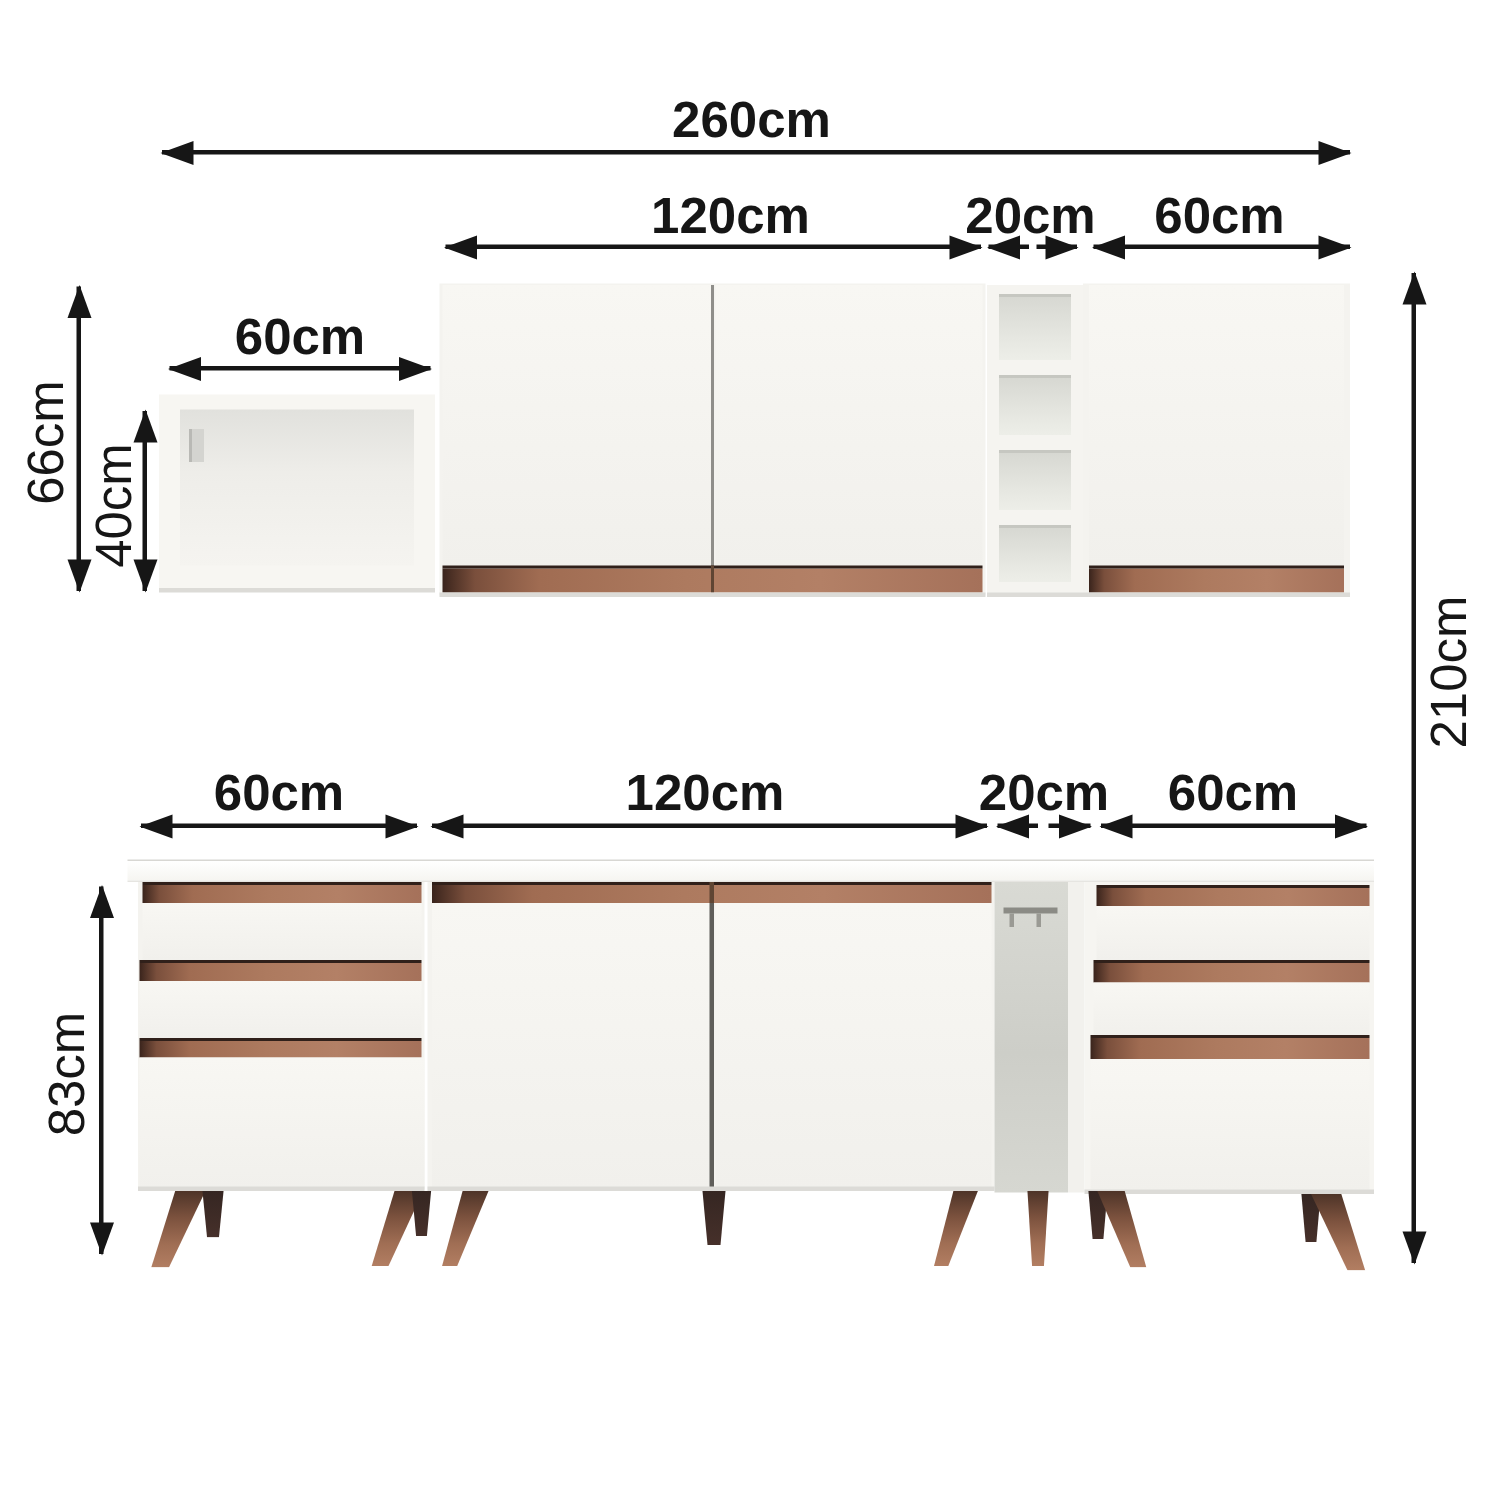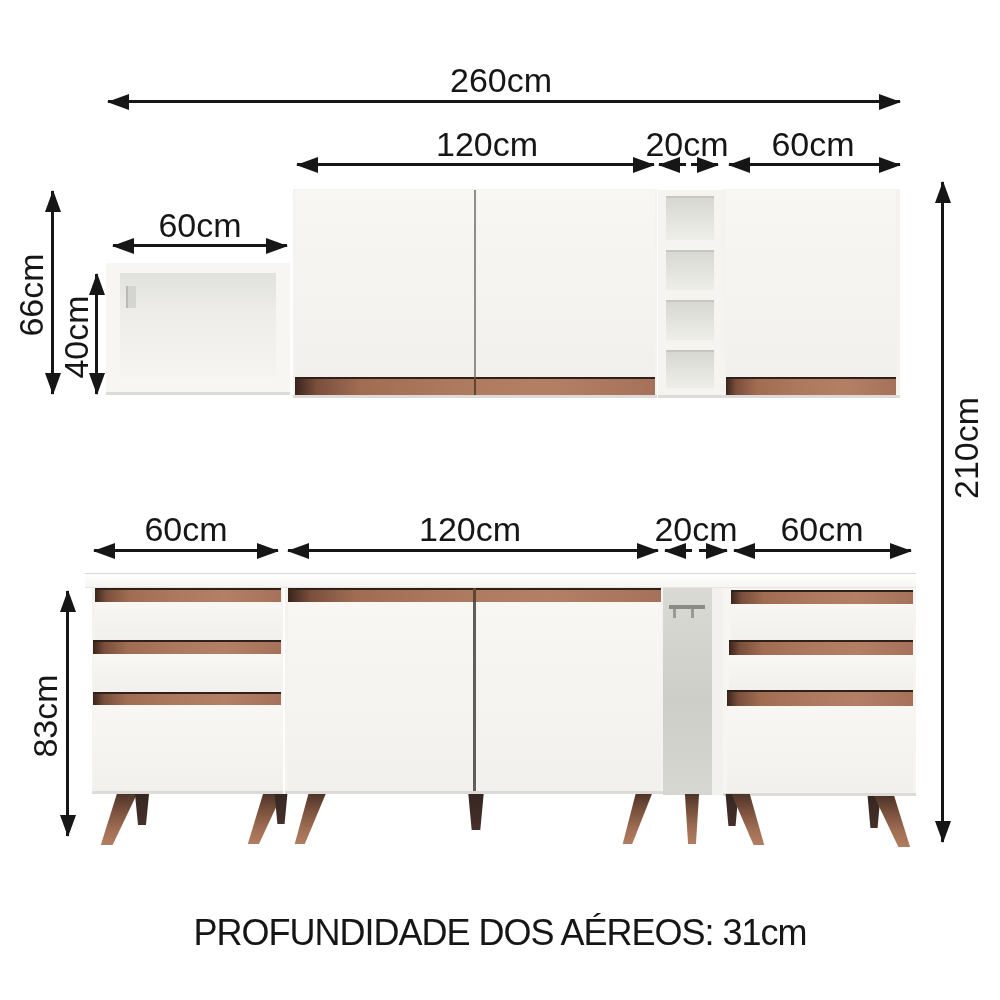--- a/index.html
+++ b/index.html
@@ -10,21 +10,21 @@
   
   .harrow{position:absolute;height:3px;background:var(--ink);}
   .varrow{position:absolute;width:3px;background:var(--ink);}
   .ah{position:absolute;width:0;height:0;}
   .ah-l{left:0;top:50%;transform:translate(-1px,-50%);border-top:8px solid transparent;border-bottom:8px solid transparent;border-right:22px solid var(--ink);}
   .ah-r{right:0;top:50%;transform:translate(1px,-50%);border-top:8px solid transparent;border-bottom:8px solid transparent;border-left:22px solid var(--ink);}
   .ah-u{top:0;left:50%;transform:translate(-50%,-1px);border-left:8px solid transparent;border-right:8px solid transparent;border-bottom:22px solid var(--ink);}
   .ah-d{bottom:0;left:50%;transform:translate(-50%,1px);border-left:8px solid transparent;border-right:8px solid transparent;border-top:22px solid var(--ink);}
 
   
-  .dimlabel{position:absolute;font-size:34px;line-height:34px;color:var(--ink);white-space:nowrap;transform:translateX(-50%);}
+  .dimlabel{position:absolute;font-size:34px;line-height:34px;color:var(--ink);white-space:nowrap;transform:translateX(-50%);font-weight:bold;}
   .vlabel{position:absolute;font-size:34px;line-height:34px;color:var(--ink);white-space:nowrap;transform:translate(-50%,-50%) rotate(-90deg);}
   .footer-line{position:absolute;font-size:36px;line-height:38px;letter-spacing:-1px;color:var(--ink);white-space:nowrap;transform:translateX(-50%);}
 
   
   .carc{position:absolute;background:#f4f3ef;}
   .door{position:absolute;background:linear-gradient(180deg,#f8f7f3,#f1f0ec);}
   .strip{position:absolute;box-sizing:border-box;border-top:2px solid #30201a;
          background:linear-gradient(90deg,#3a241c 0,#7a4f3c 6%,#a06c52 18%,#ad7a5f 45%,#b38066 70%,#a5715a 100%);}
   .shadowline{position:absolute;background:#dcdbd7;}
   .gapline{position:absolute;background:#8f8e8a;}
@@ -185,15 +185,14 @@
   <div class="leg dark straight" style="left:271px;top:794px;width:20px;height:30px;"></div>
   <div class="leg lean-l" style="left:294px;top:794px;width:36px;height:50px;"></div>
   <div class="leg dark straight" style="left:464px;top:794px;width:24px;height:36px;"></div>
   <div class="leg lean-l" style="left:622px;top:794px;width:34px;height:50px;"></div>
   <div class="leg straight" style="left:681px;top:794px;width:22px;height:50px;"></div>
   <div class="leg dark straight" style="left:722px;top:794px;width:20px;height:32px;"></div>
   <div class="leg lean-r" style="left:727px;top:794px;width:38px;height:51px;"></div>
   <div class="leg dark straight" style="left:864px;top:796px;width:20px;height:32px;"></div>
   <div class="leg lean-r" style="left:869px;top:796px;width:42px;height:51px;"></div>
 
-  <div class="footer-line" style="left:500px;top:914px;">PROFUNDIDADE DOS AÉREOS: 31cm</div>
 
 </div>
 
 </body></html>

